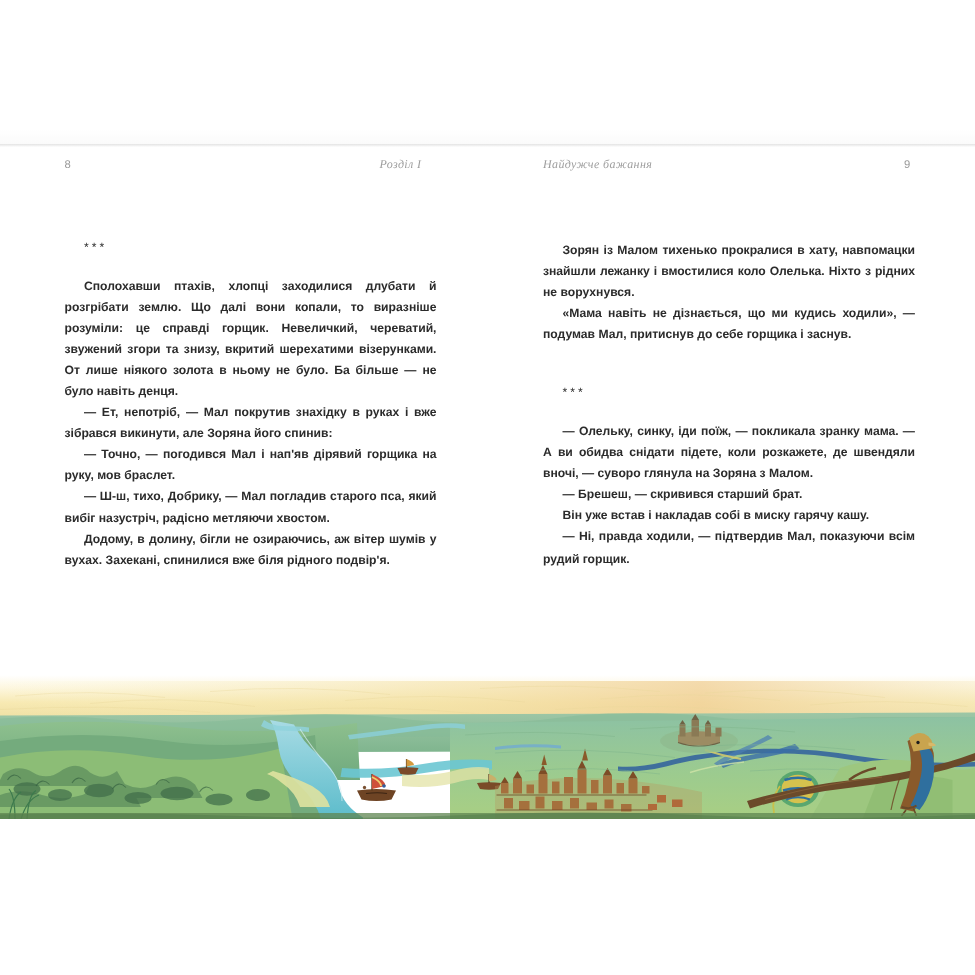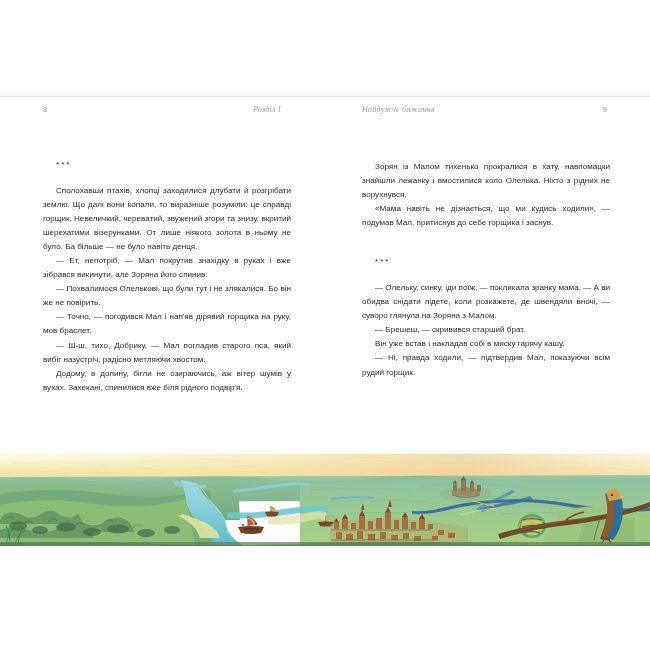--- a/index.html
+++ b/index.html
@@ -97,20 +97,21 @@
     text-justify: inter-word;
     -webkit-hyphens: none;
     hyphens: none;
   }
   .col-left  { left: 43px; }
   .col-right { left: 362px; }
 
   .col p {
     margin: 0;
     text-indent: 13px;
+    font-weight: bold;
   }
 
   
   .sectionbreak {
     text-indent: 13px;
     margin: 0 0 14px 0;
     font-size: 8.1px;
     letter-spacing: 2px;
     color: #2b2b2b;
     line-height: 10px;
@@ -144,21 +145,20 @@
     <span class="runhead runhead-right">Найдужче бажання</span>
 
     <span class="folio folio-right">9</span>
   </div>
 
   <div class="col col-left">
     <div class="sectionbreak">***</div>
 
     <p>Сполохавши птахів, хлопці заходилися длубати й розгрібати землю. Що далі вони копали, то виразніше розуміли: це справді горщик. Невеличкий, череватий, звужений згори та знизу, вкритий шерехатими візерунками. От лише ніякого золота в ньому не було. Ба більше — не було навіть денця.</p>
     <p>— Ет, непотріб, — Мал покрутив знахідку в руках і вже зібрався викинути, але Зоряна його спинив:</p>
-    <p>— Похвалимося Олелькові, що були тут і не злякалися. Бо він же не повірить.</p>
     <p>— Точно, — погодився Мал і нап'яв дірявий горщика на руку, мов браслет.</p>
     <p>— Ш-ш, тихо, Добрику, — Мал погладив старого пса, який вибіг назустріч, радісно метляючи хвостом.</p>
     <p>Додому, в долину, бігли не озираючись, аж вітер шумів у вухах. Захекані, спинилися вже біля рідного подвір'я.</p>
   </div>
 
   <div class="col col-right">
     <p>Зорян із Малом тихенько прокралися в хату, навпомацки знайшли лежанку і вмостилися коло Олелька. Ніхто з рідних не ворухнувся.</p>
     <p>«Мама навіть не дізнається, що ми кудись ходили», — подумав Мал, притиснув до себе горщика і  заснув.</p>
 
     <div class="sectionbreak spaced-top">***</div>

